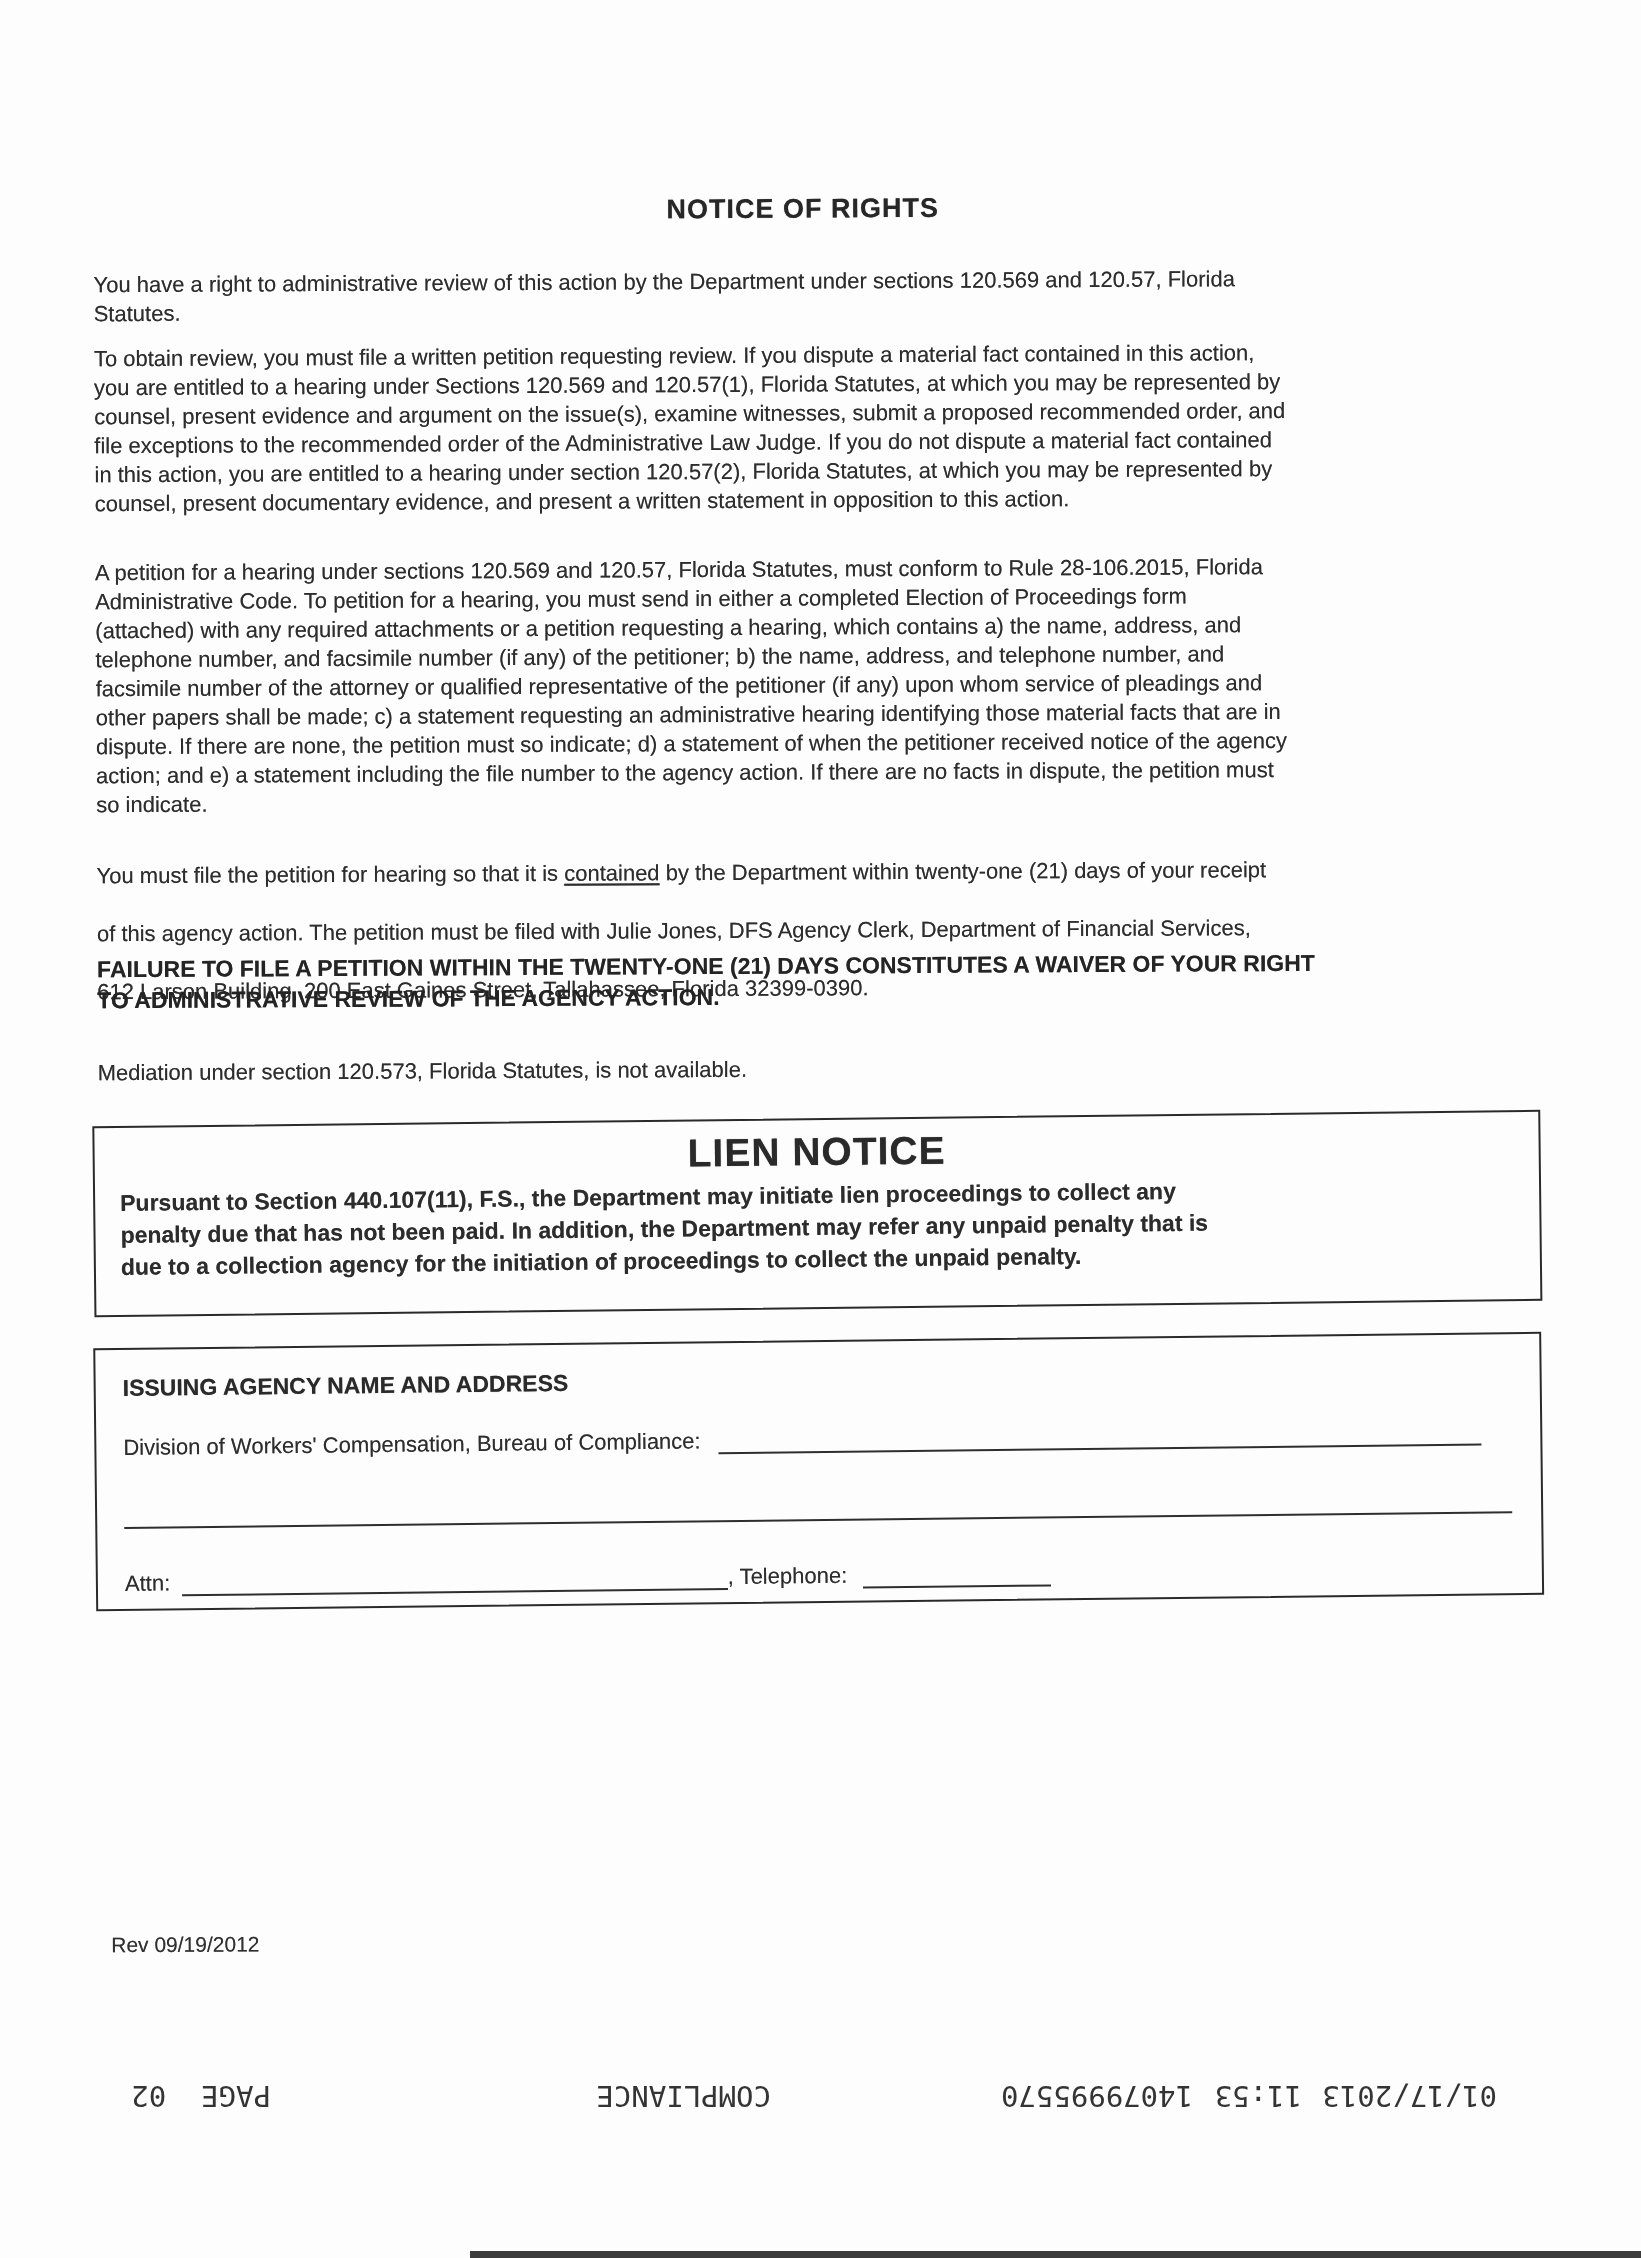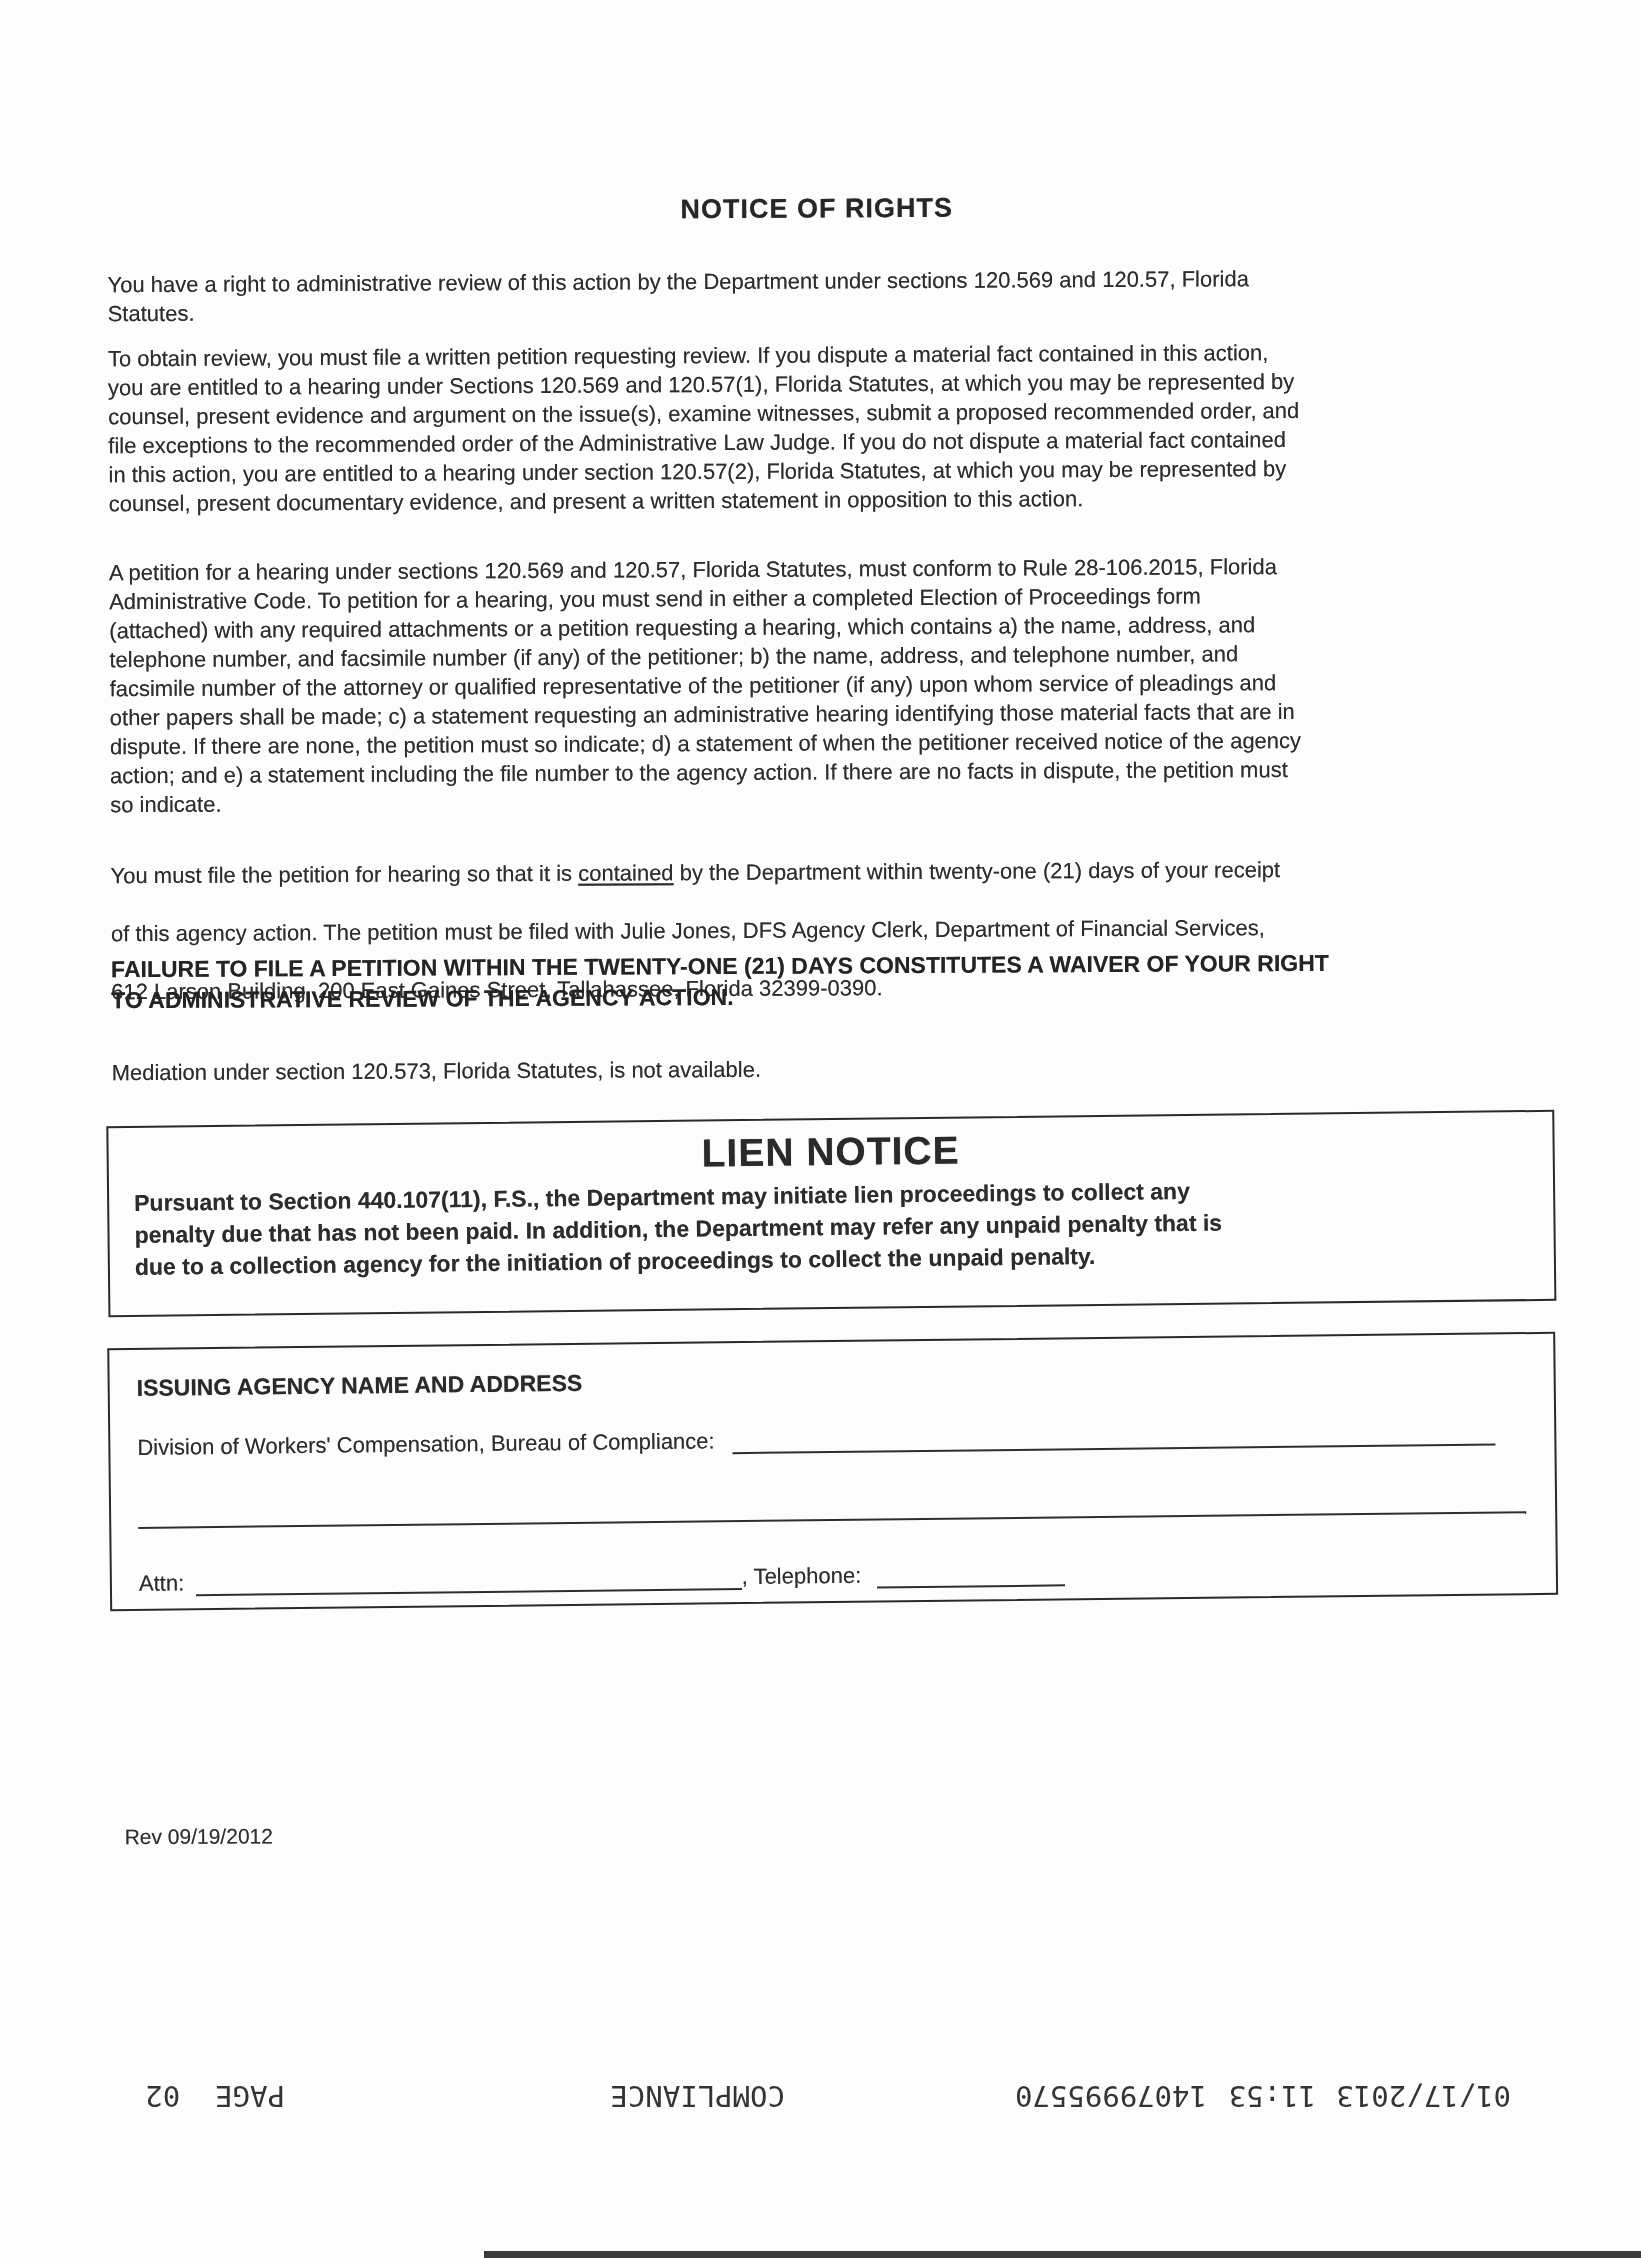--- a/index.html
+++ b/index.html
@@ -11,21 +11,20 @@
     height: 2258px;
     position: relative;
     background: #fdfdfd;
     font-family: "Liberation Sans", sans-serif;
     color: #2b2b2b;
     overflow: hidden;
   }
   .page {
     position: absolute;
     inset: 0;
-    margin-left: 14px;
   }
   
   .scan-tilt {
     position: absolute;
     left: 0; top: 0;
     width: 100%;
     transform: rotate(-0.3deg);
     transform-origin: 55% 0;
   }
   .doc-title {
@@ -118,21 +117,21 @@
     border-bottom: 2.4px solid #2e2e2e;
     height: 1em;
     box-sizing: border-box;
   }
   .blank.division-line { margin-left: 17.4px; width: 763px; }
   .blank.full-line { width: 1390px; }
   .blank.attn-line { margin-left: 11.6px; width: 546px; }
   .blank.phone-line { margin-left: 15.4px; width: 188px; }
   .rev-note {
     position: absolute;
-    top: 1821px;
+    top: 1929px;
     left: 101px;
     font-size: 21px;
     color: #303030;
     text-shadow: 0 0 0.6px rgba(30,30,30,0.5);
   }
   .fax-footer {
     position: absolute;
     top: 2072px;
     left: 97px;
     width: 1487px;

